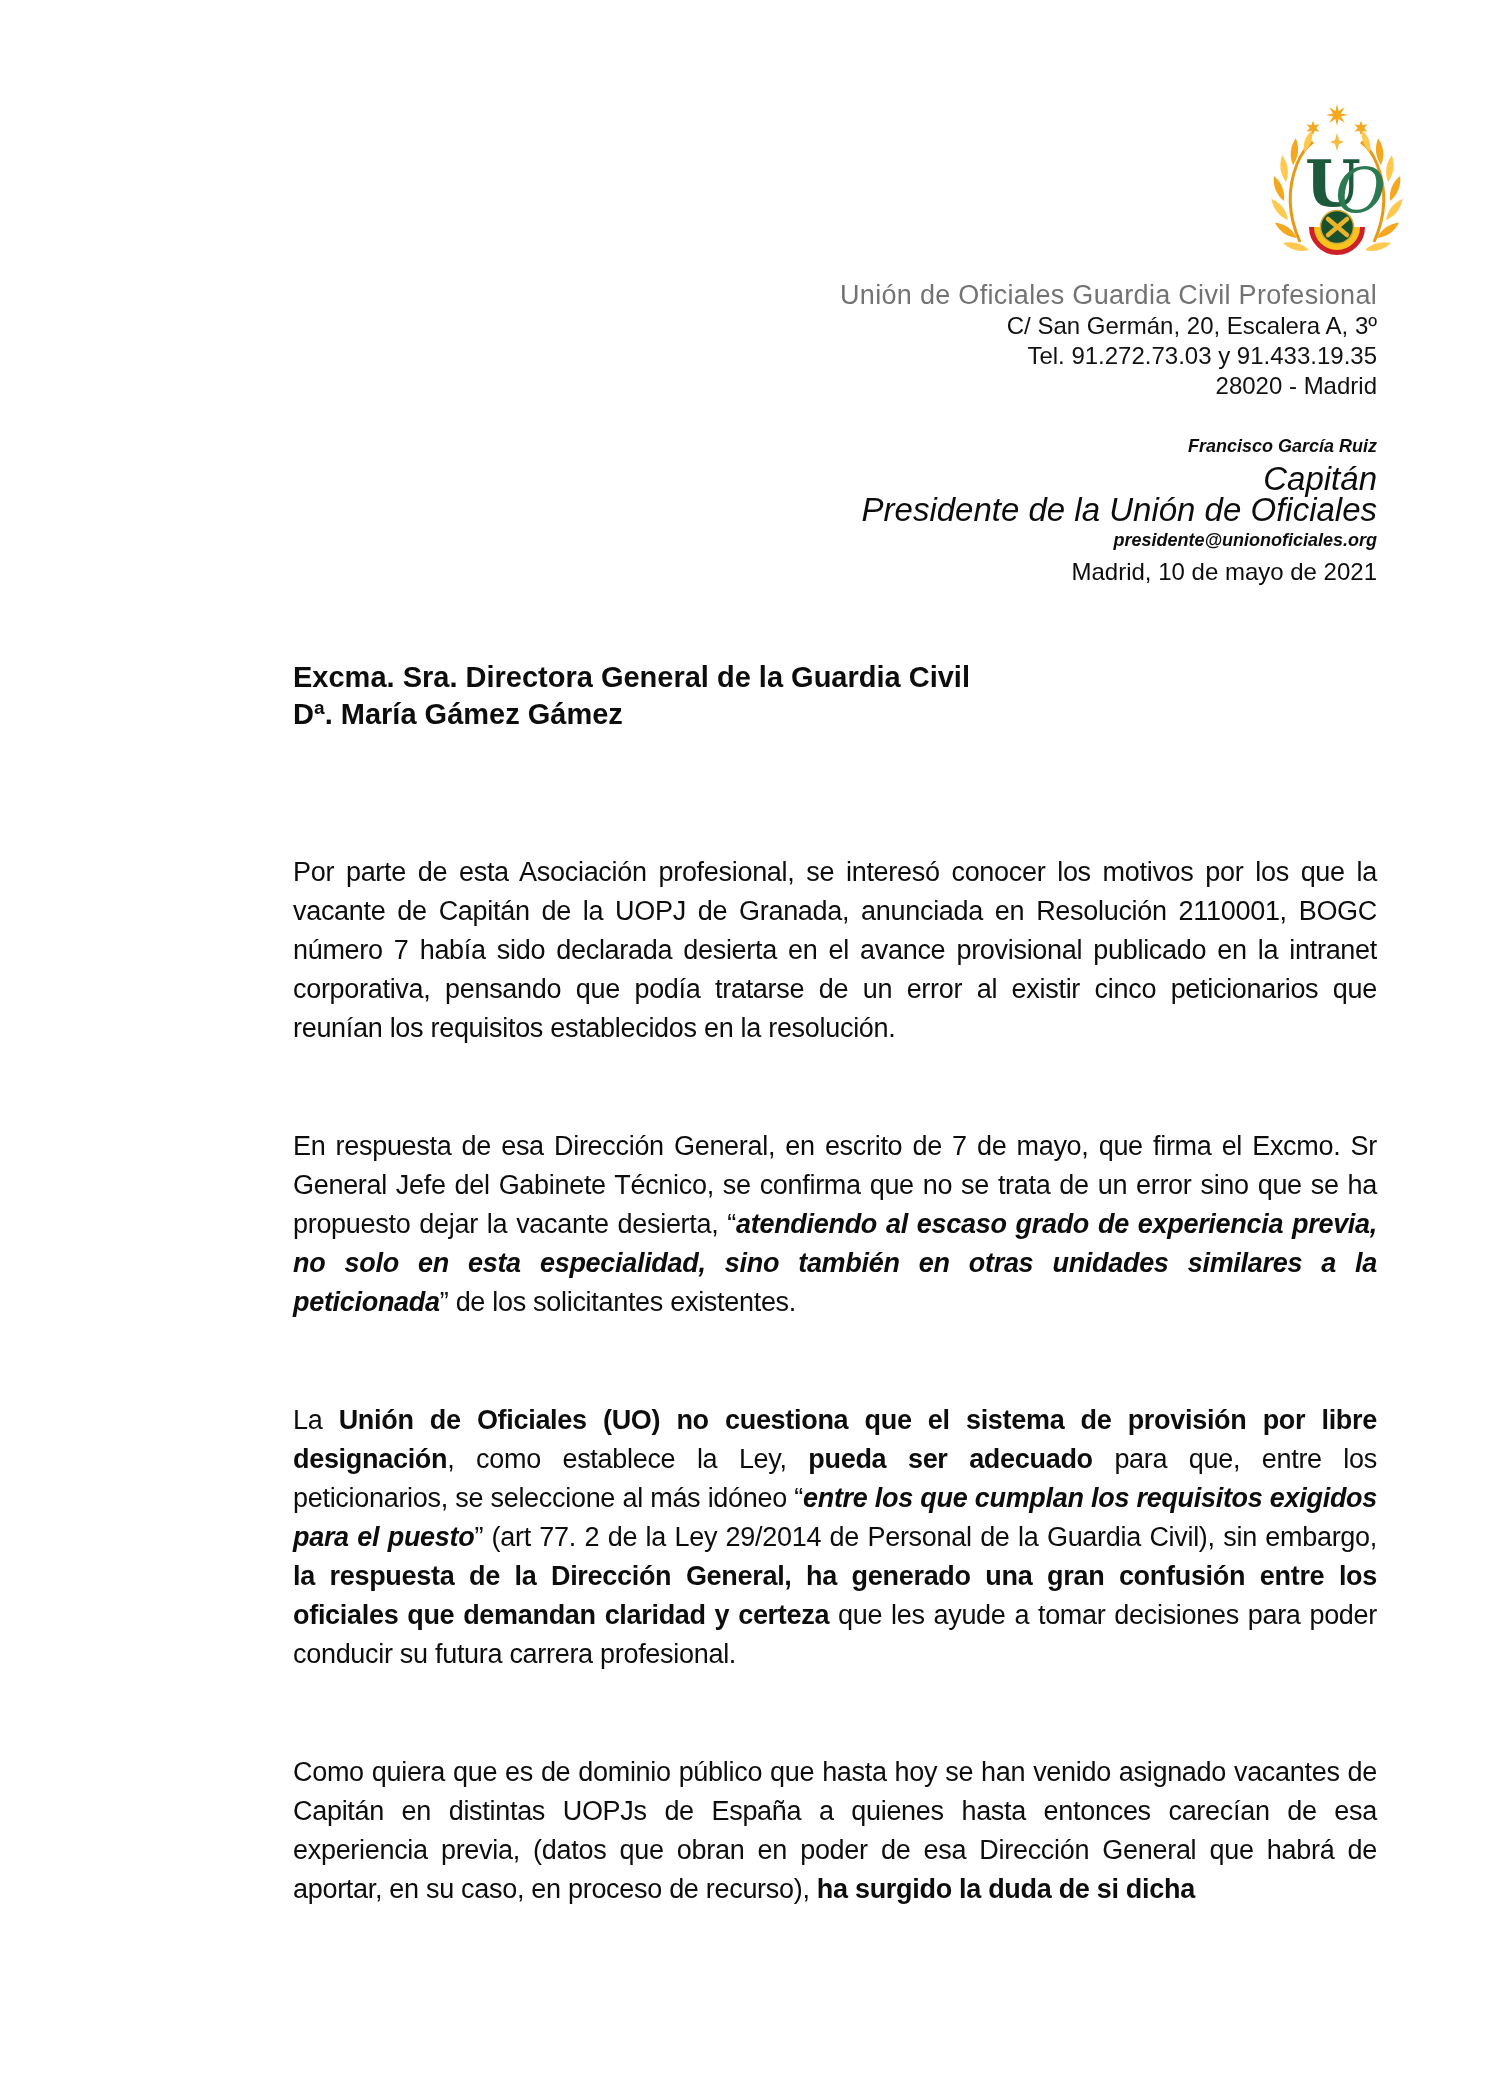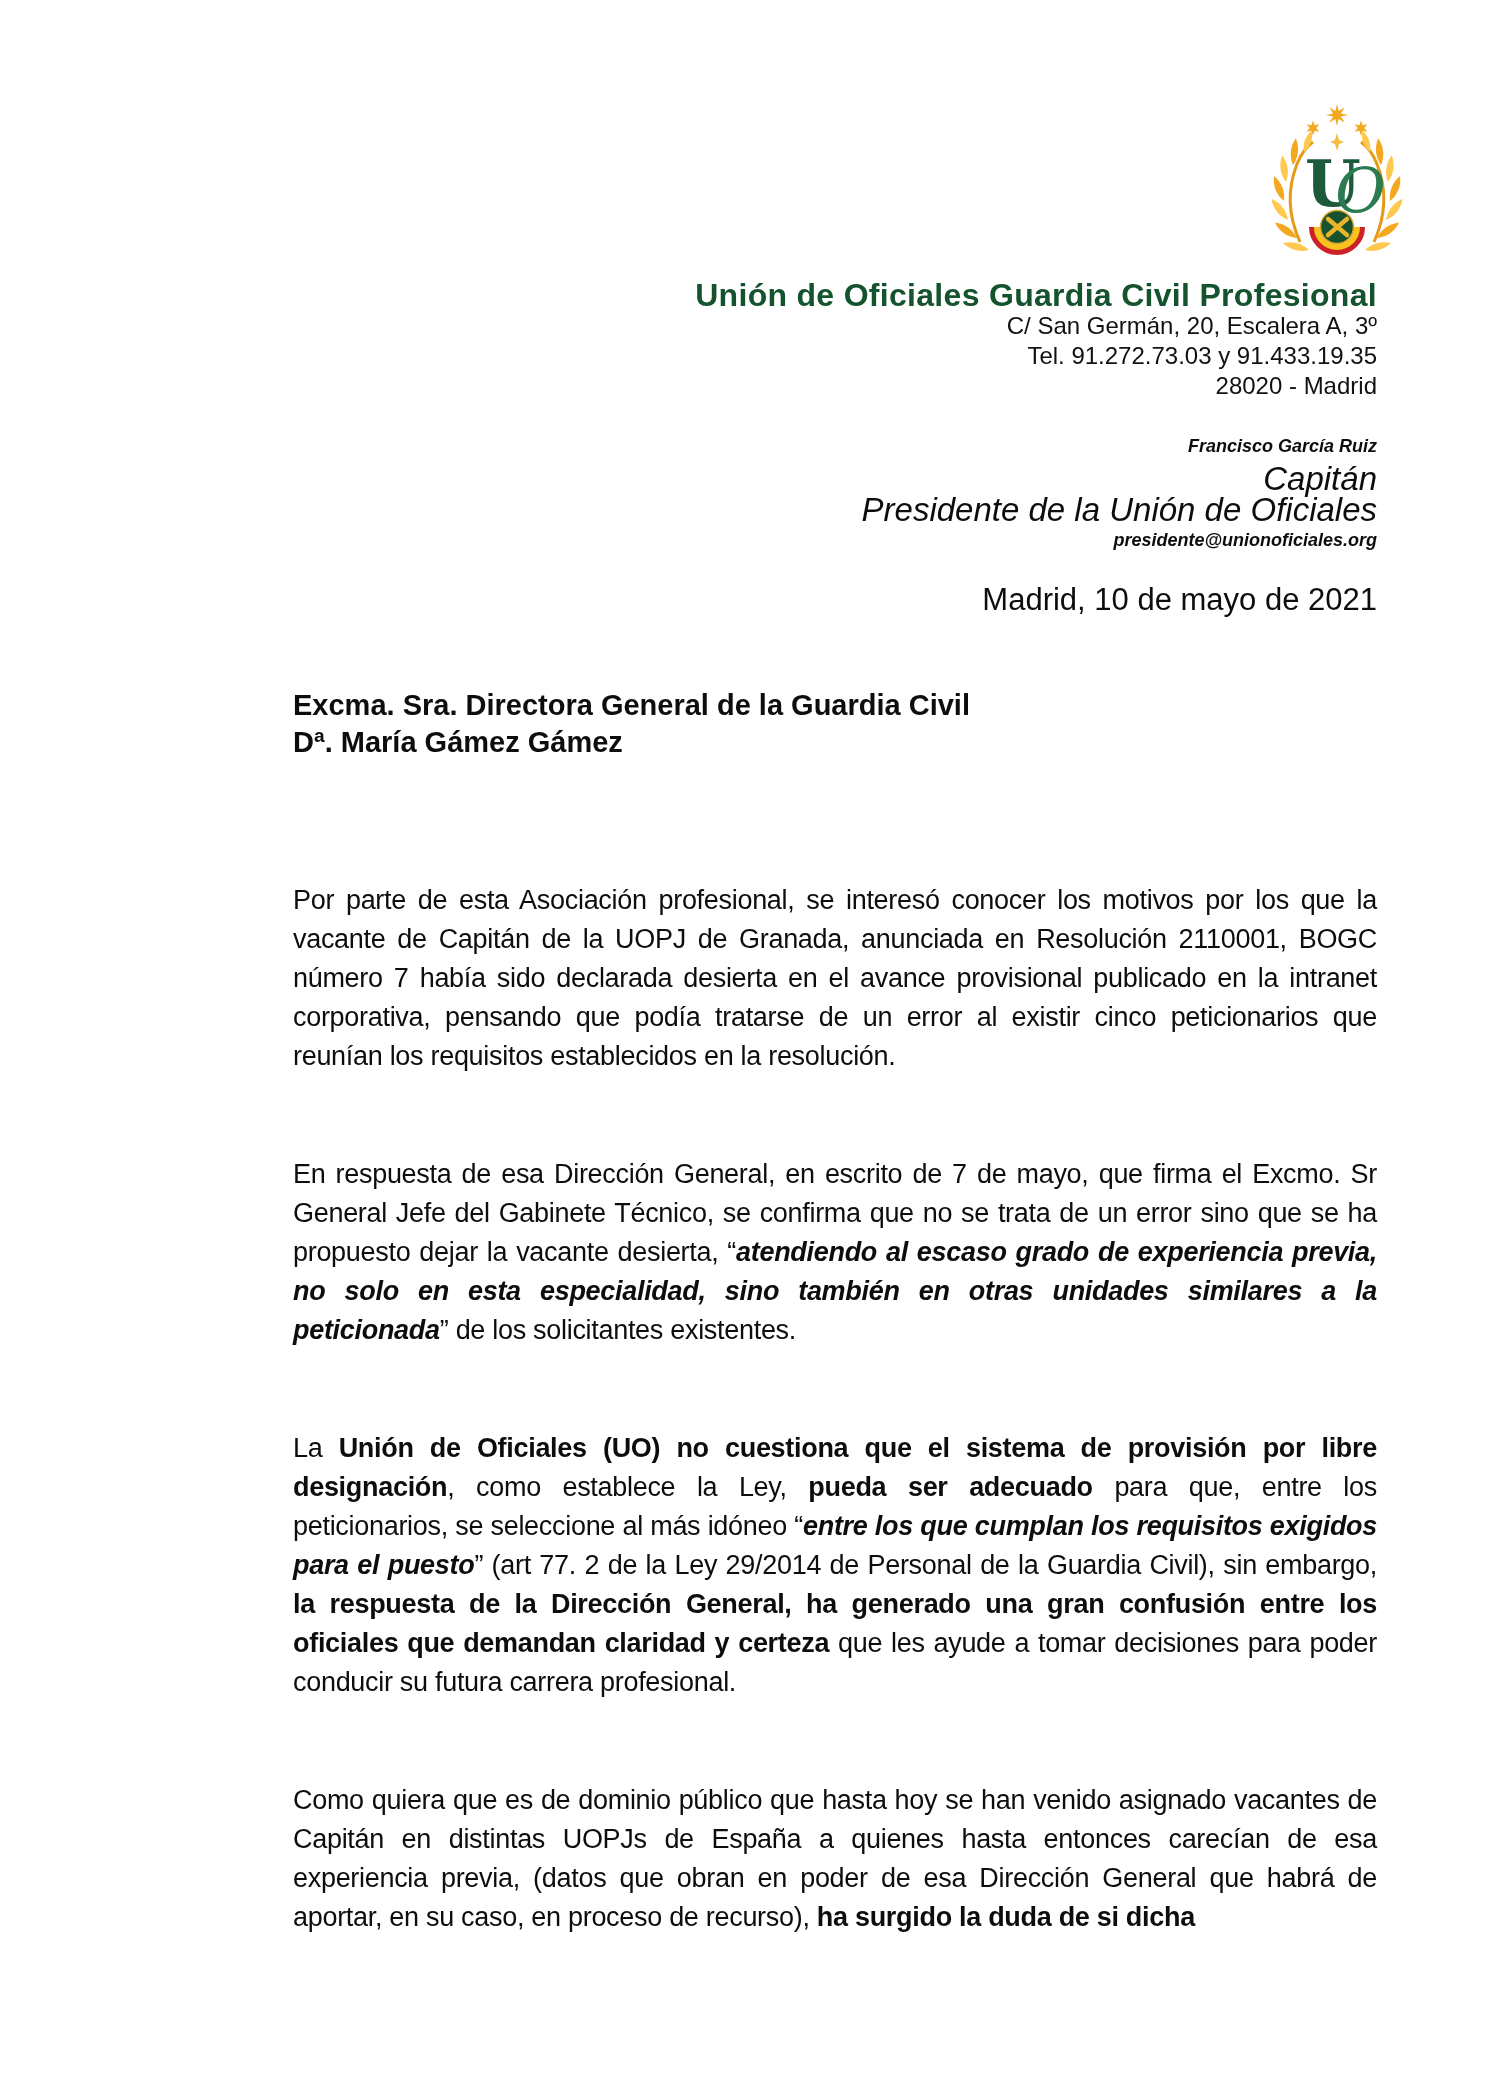--- a/index.html
+++ b/index.html
@@ -14,33 +14,33 @@
     font-family: "Liberation Sans", sans-serif;
     color: #0d0d0d;
   }
   .content {
     padding: 0 123px 0 293px; 
   }
   
   .letterhead { padding-top: 100px; text-align: right; }
   .logo-wrap { display: inline-block; margin: 0 -30px 20px 0; }
   .org-name {
-    font-size: 32px;
-    font-weight: bold;
+    font-size: 27px;
+    font-weight: normal;
     letter-spacing: 0.3px;
-    color: #14532d;
+    color: #737373;
     line-height: 31px;
   }
   .address-line { font-size: 24px; line-height: 30px; color: #111; }
   .sender-block { margin-top: 29px; }
   .sender-name  { font-size: 18px; line-height: 33px; font-weight: bold; font-style: italic; }
   .sender-rank,
   .sender-title { font-size: 33px; line-height: 31px; font-style: italic; }
   .sender-email { font-size: 18px; line-height: 31px; font-weight: bold; font-style: italic; }
-  .dateline     { font-size: 31px; line-height: 31px; margin-top: 28px; }
+  .dateline     { font-size: 24px; line-height: 31px; }
   
   .addressee {
     margin-top: 72px;
     font-size: 29px;
     font-weight: bold;
     line-height: 37px;
     text-align: left;
   }
   
   .letter-body { margin-top: 120px; }

